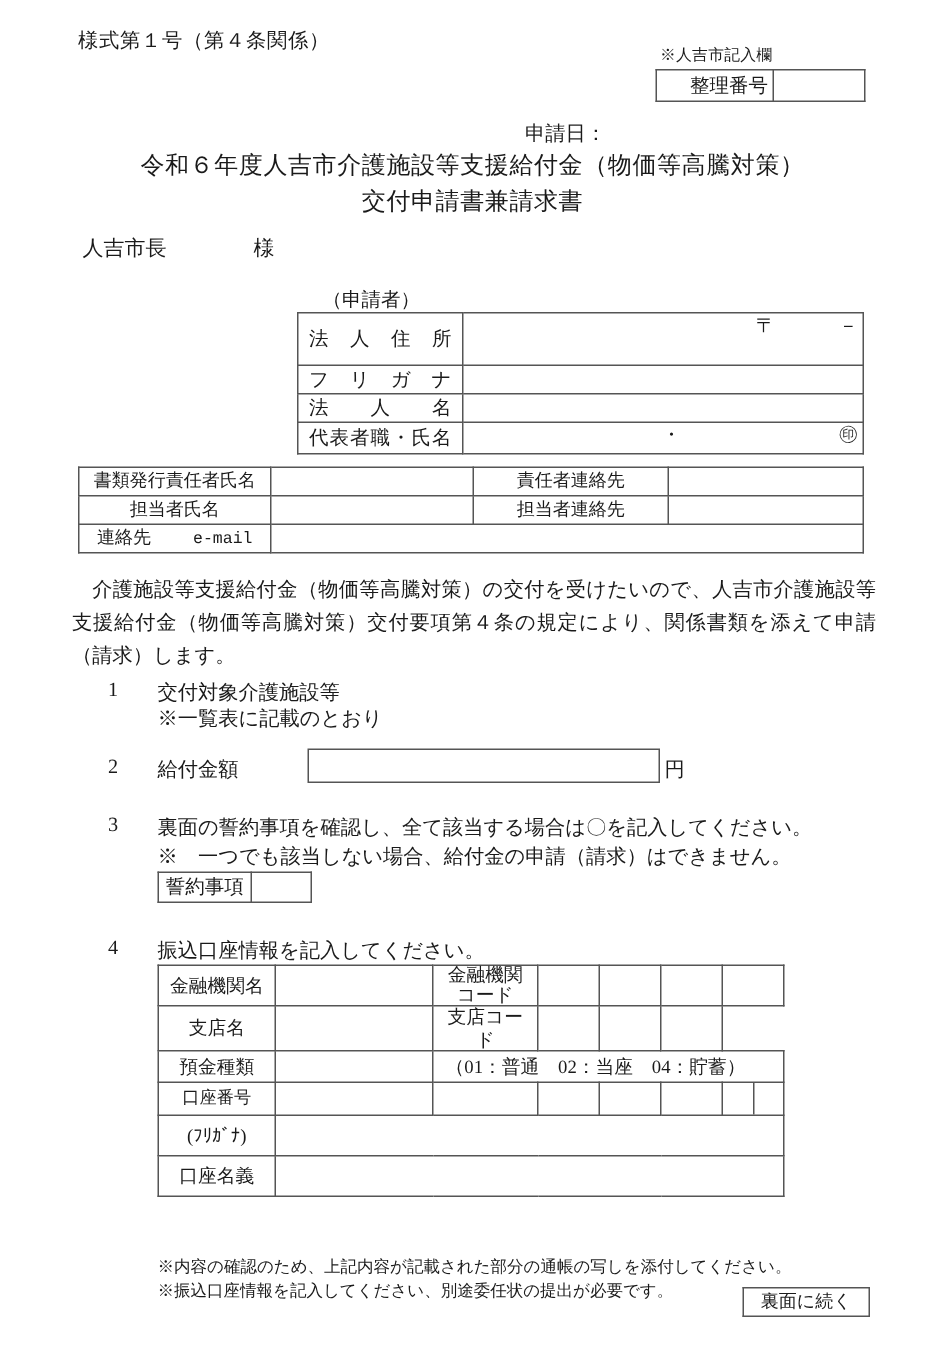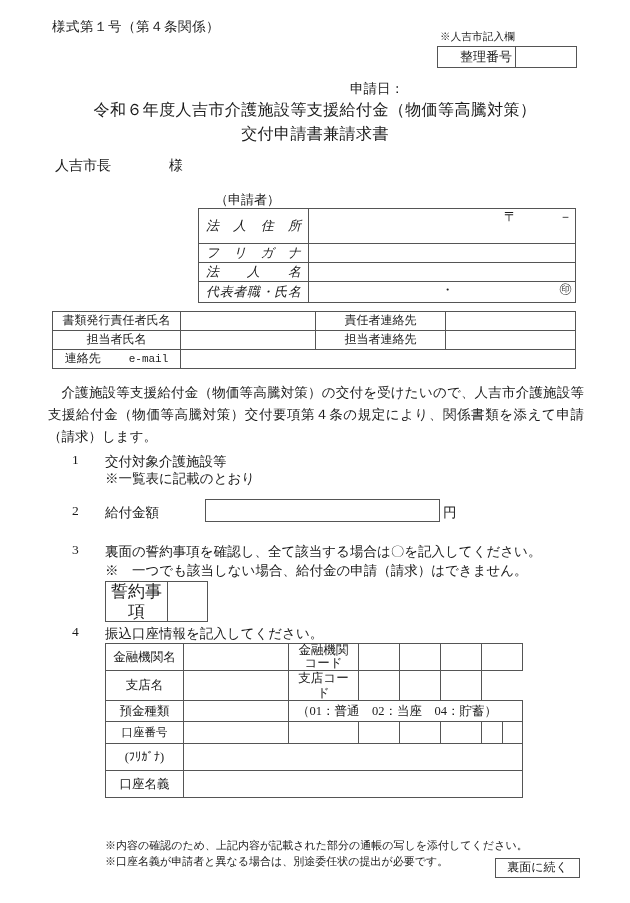--- a/index.html
+++ b/index.html
@@ -94,21 +94,20 @@
   #applicant-table {
     left: 198px; top: 208px;
     width: 378px;
   }
   #applicant-table td { font-size: 13px; }
   #applicant-table .lbl {
     width: 110px;
     text-align: justify;
     text-align-last: justify;
     padding: 0 7px;
-    font-style: italic;
   }
   #addr-row td { height: 35px; vertical-align: top; }
   #addr-row .lbl { vertical-align: middle; }
   #addr-val { position: relative; padding-top: 1px; }
   #addr-val .postal { font-size: 13px; }
   #addr-val .dash { margin-left: 42px; }
   #rep-row td { height: 21px; }
   #rep-val { position: relative; }
   #rep-val .mid-dot {
     position: absolute;
@@ -166,21 +165,21 @@
   }
   #amount-unit { left: 443px; top: 503px; }
 
   #item3-num { left: 72px; top: 542px; }
   #item3-l1 { left: 105px; top: 542px; }
   #item3-l2 { left: 105px; top: 561px; }
   #pledge-table {
     left: 105px; top: 581px;
     width: 103px;
   }
-  #pledge-table td { height: 20px; font-size: 17px; }
+  #pledge-table td { height: 20px; font-size: 13px; }
   #pledge-table .lbl { width: 62px; text-align: center; }
 
   #item4-num { left: 72px; top: 624px; }
   #item4-label { left: 105px; top: 624px; }
 
   
   #bank-table {
     left: 105px; top: 643px;
     width: 418px;
   }
@@ -397,21 +396,21 @@
     <tr id="holder-row">
       <td class="c-label" id="holder-label">口座名義</td>
       <td colspan="6"></td>
     </tr>
 
   </tbody>
     </table>
 
   <div class="abs" id="footnotes">
     <div>※内容の確認のため、上記内容が記載された部分の通帳の写しを添付してください。</div>
-    <div>※口座名義が申請者と異なる場合は、別途委任状の提出が必要です。</div>
+    <div>※振込口座情報を記入してください、別途委任状の提出が必要です。</div>
   </div>
 
   <table class="tbl abs" id="continue-wrap">
     <tbody>
         <tr>
       <td>裏面に続く</td>
     </tr>
   </tbody>
     </table>
 

